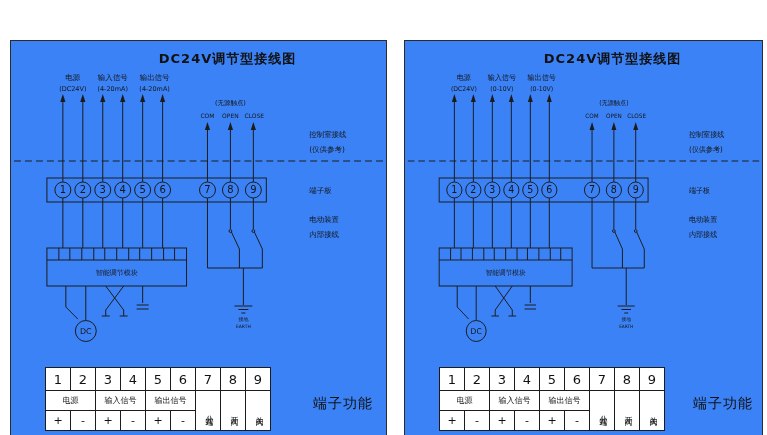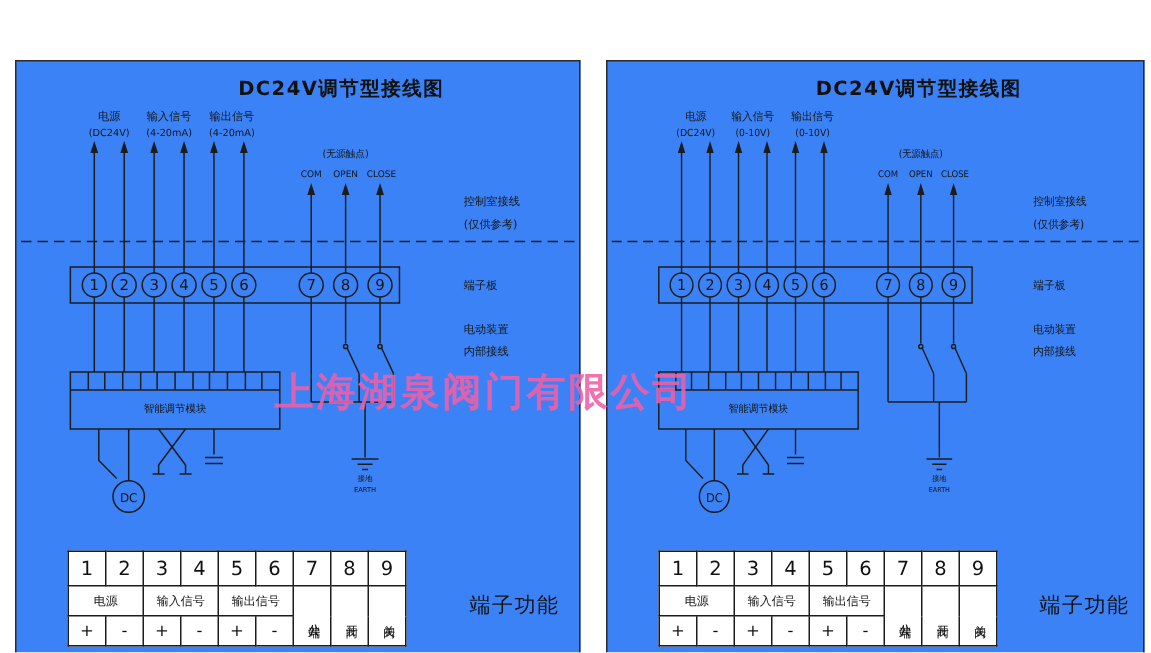--- a/index.html
+++ b/index.html
@@ -22,21 +22,20 @@
                       letter-spacing:1px; padding:2px 0; }
   .ann-fn { position:absolute; left:302px; top:354px; font-size:14px; color:#111; letter-spacing:1px; }
   .panel-right .ann-fn { left:288px; }
   .watermark { position:absolute; left:183px; top:244px; z-index:10; font-size:26px;
                color:#ef5fa7; opacity:0.88; letter-spacing:2px; white-space:nowrap; font-weight:bold; }
 </style>
 </head>
 <body>
 
 <div class="stage">
-  <div class="watermark">上海湖泉阀门有限公司</div>
 
   <div class="panel panel-left">
     <div class="title">DC24V调节型接线图</div>
 
     <svg class="wiring" viewBox="0 0 376 290" preserveAspectRatio="none">
 
       <g>
         <text x="62" y="17" font-size="7.5" text-anchor="middle">电源</text>
         <text x="62" y="28" font-size="6.5" text-anchor="middle">(DC24V)</text>
         <text x="102" y="17" font-size="7.5" text-anchor="middle">输入信号</text>

